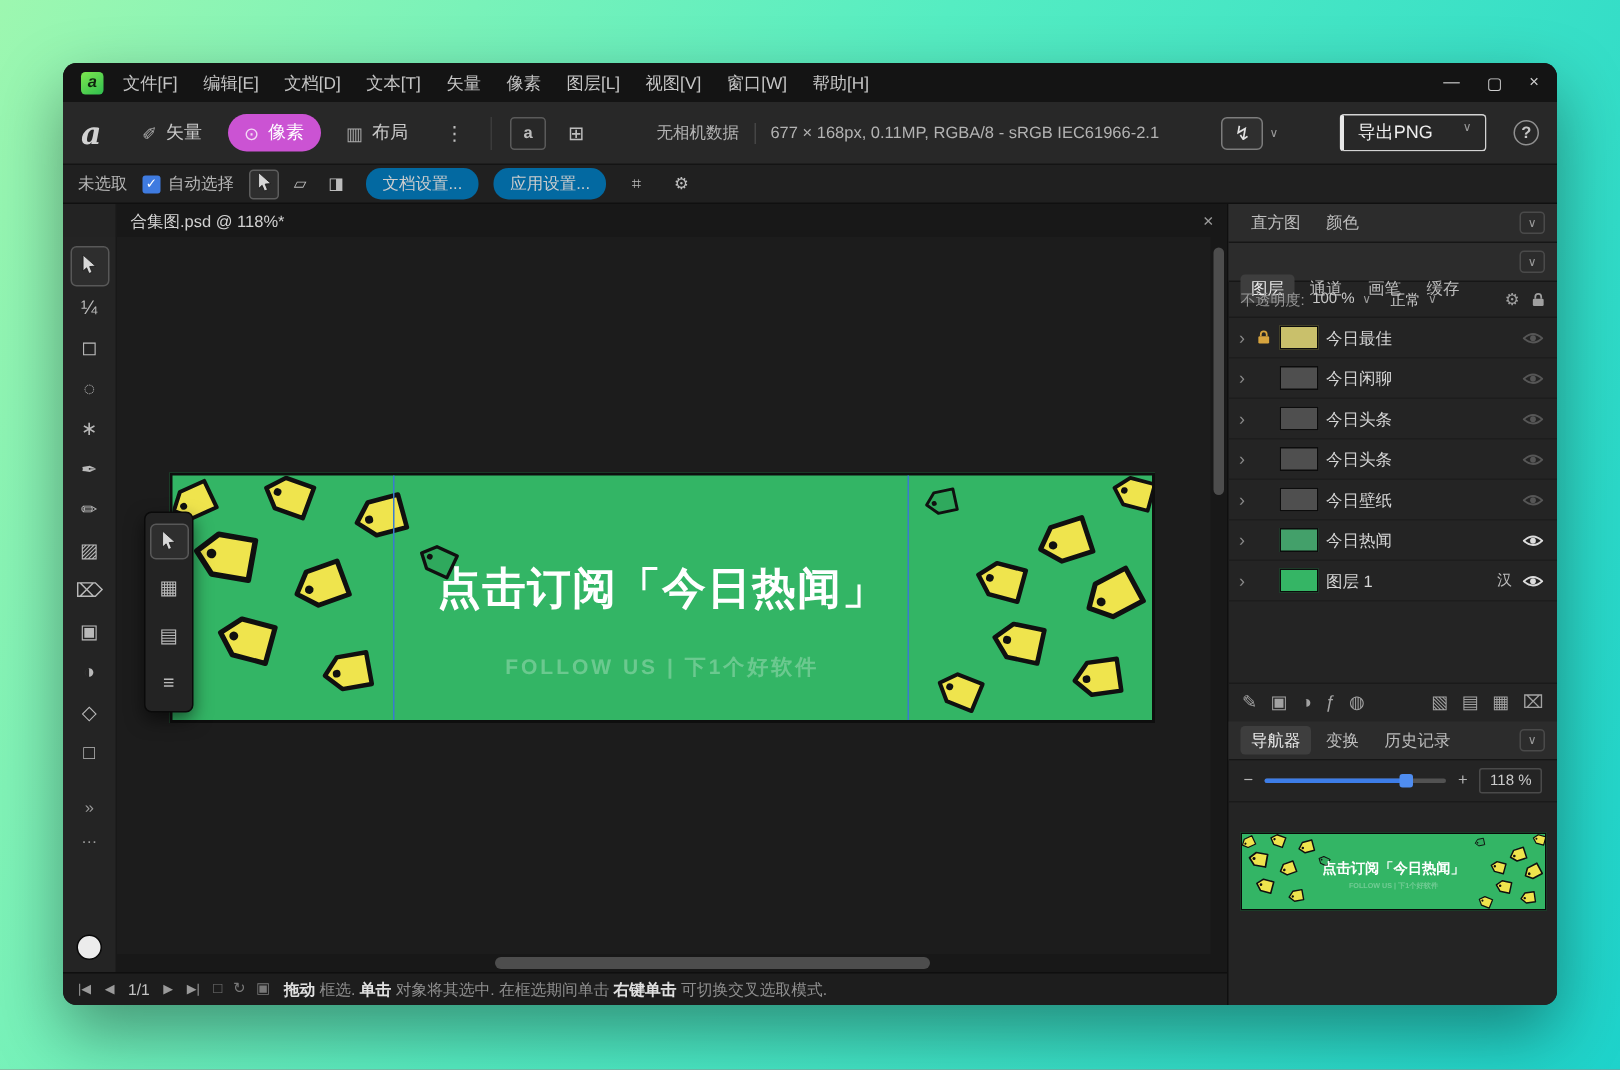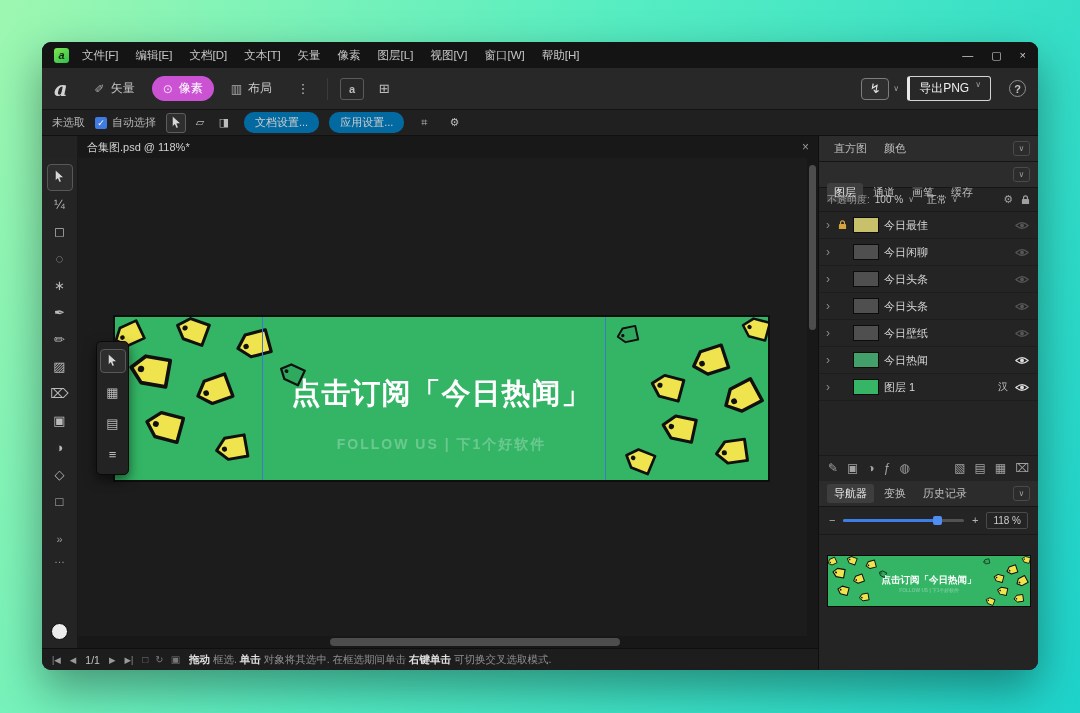--- a/index.html
+++ b/index.html
@@ -33,22 +33,22 @@
   .persona.active .pg { color:#f3d9f5; }
   .tb-sep { width:1px; height:22px; background:#3b3b3b; margin:0 4px; }
   .tb-ico { width:24px; height:22px; display:flex; align-items:center; justify-content:center; color:#bdbdbd; font-size:13px; border-radius:3px; }
   .tb-ico.boxed { border:1px solid #5a5a5a; font-size:11px; font-weight:bold; }
   .doc-info { display:flex; align-items:center; gap:10px; color:#b3b3b3; font-size:11px; white-space:nowrap; }
   .doc-info .dv { width:1px; height:14px; background:#454545; }
   .quick-btn { display:flex; align-items:center; gap:4px; }
   .quick-btn .qb { width:28px; height:22px; background:#2f2f2f; border:1px solid #7d7d7d; border-radius:4px;
     display:flex; align-items:center; justify-content:center; color:#e4e4e4; font-size:13px; }
   .chev { font-size:8px; color:#9a9a9a; }
-  .export-btn { display:flex; align-items:flex-start; gap:6px; border:1px solid #d4d4d4; border-left:3px solid #e8e8e8;
-    border-radius:3px; padding:3px 9px; color:#efefef; font-size:12px; }
+  .export-btn { display:flex; align-items:flex-start; gap:20px; border:1px solid #d4d4d4; border-left:3px solid #e8e8e8;
+    border-radius:3px; padding:3px 9px; color:#efefef; font-size:12px;margin-left:33px; }
   .help-btn { width:17px; height:17px; border:1px solid #909090; border-radius:50%; color:#c6c6c6;
     font-size:11px; font-weight:bold; display:flex; align-items:center; justify-content:center; margin-left:10px; }
   
   .contextbar { height:26px; background:#202020; border-bottom:1px solid #101010; display:flex; align-items:center;
     padding:0 10px; gap:10px; font-size:11px; color:#b6b6b6; flex:none; }
   .cb-check { display:flex; align-items:center; gap:5px; }
   .cb-box { width:12px; height:12px; background:#3f7be0; border-radius:2px; color:#fff; font-size:9px;
     display:flex; align-items:center; justify-content:center; }
   .cb-ico { width:20px; height:20px; display:flex; align-items:center; justify-content:center; color:#bdbdbd; border-radius:3px; }
   .cb-ico.active { border:1px solid #5d5d5d; background:#2e2e2e; }
@@ -184,20 +184,25 @@
       </div>
     <span class="tb-ico">⋮</span>
     <div class="tb-sep"></div>
     <div style="display:flex;gap:8px;">
 
         <span class="tb-ico boxed">a</span>
 
         <span class="tb-ico">⊞</span>
       </div>
     <div class="tb-spacer"></div>
+    <div class="doc-info">
+      <span>无相机数据</span>
+      <span class="dv"></span>
+      <span>677 × 168px, 0.11MP, RGBA/8 - sRGB IEC61966-2.1</span>
+    </div>
     <div class="tb-spacer"></div>
     <div class="quick-btn">
       <span class="qb">↯</span>
       <span class="chev">∨</span>
     </div>
     <div class="export-btn">
       <span>导出PNG</span>
       <span class="chev">∨</span>
     </div>
     <div class="help-btn">?</div>

